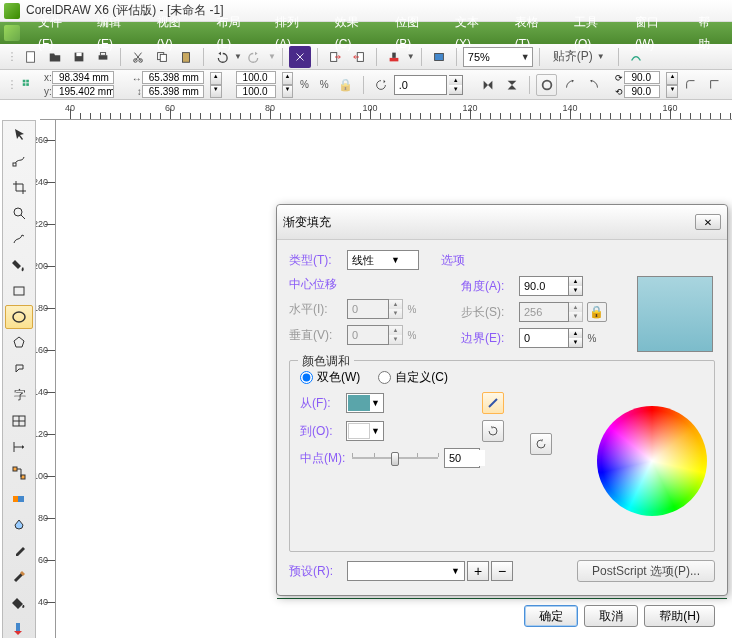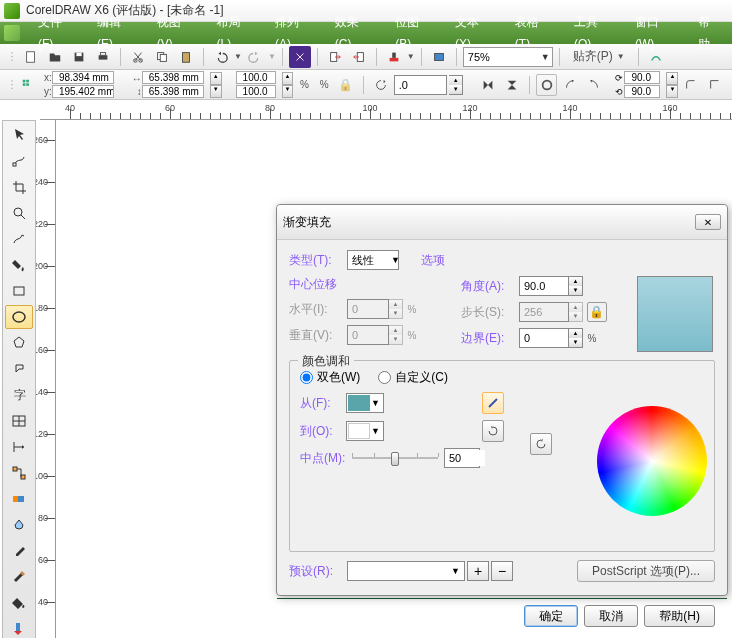--- a/index.html
+++ b/index.html
@@ -14,21 +14,21 @@
 .menubar { height: 22px; background: linear-gradient(#6aa84a,#4d8a2f); display: flex; align-items: center; padding-left: 4px; }
 .menubar .mlogo { width: 16px; height: 16px; background: linear-gradient(135deg,#9ad85a,#6aa84a); border-radius: 2px; margin-right: 8px; }
 .menubar .mitem { color: #fff; padding: 0 10px; line-height: 22px; cursor: default; }
 
 
 .toolbar { height: 26px; background: linear-gradient(#fcfcfc,#e9e9e9); border-bottom: 1px solid #c8c8c8; display: flex; align-items: center; padding: 0 6px; gap: 2px; }
 .tsep { width: 1px; height: 18px; background: #c0c0c0; margin: 0 4px; }
 .tbtn { width: 22px; height: 22px; display: inline-flex; align-items: center; justify-content: center; border: 1px solid transparent; border-radius: 2px; color: #555; }
 .tbtn svg { width: 14px; height: 14px; }
 .tbtn.wide { width: auto; padding: 0 6px; }
-.combo { height: 20px; border: 1px solid #999; background: #fff; display: inline-flex; align-items: center; padding: 0 2px 0 4px; gap: 20px; }
+.combo { height: 20px; border: 1px solid #999; background: #fff; display: inline-flex; align-items: center; padding: 0 2px 0 4px; }
 .combo input { border: none; outline: none; width: 50px; height: 16px; font-size: 11px; }
 .combo .arrow { font-size: 9px; color: #333; padding-left: 3px; }
 .unit { width: 18px; height: 20px; display: inline-flex; align-items: center; justify-content: center; font-size: 10px; color: #555; }
 
 
 .propbar { height: 30px; background: linear-gradient(#fcfcfc,#e9e9e9); border-bottom: 1px solid #c8c8c8; display: flex; align-items: center; padding: 0 6px; gap: 2px; }
 .coordgroup { display: flex; flex-direction: column; gap: 0; margin-right: 4px; }
 .coordrow { display: flex; align-items: center; height: 14px; }
 .coordrow .lbl { width: 14px; font-size: 10px; color: #555; text-align: right; }
 .coordrow input { width: 62px; height: 13px; border: 1px solid #aaa; font-size: 10px; padding-left: 6px; }
@@ -568,21 +568,21 @@
 
 <div class="dialog">
   <div class="dtitle">
     <span>渐变填充</span>
     <div class="dclose">✕</div>
   </div>
   <div class="dbody">
 
     <div class="drow">
       <span class="dlbl">类型(T):</span>
-      <div class="dfield" style="width:52px">
+      <div class="dfield" style="width:72px">
         <input value="线性" style="">
         <span class="arrow">▼</span>
       </div>
       <span style="width:22px"></span>
       <span class="dlbl" style="width:40px">选项</span>
     </div>
 
     <div style="display:flex;gap:14px">
       <div style="width:158px">
         <div class="drow">

